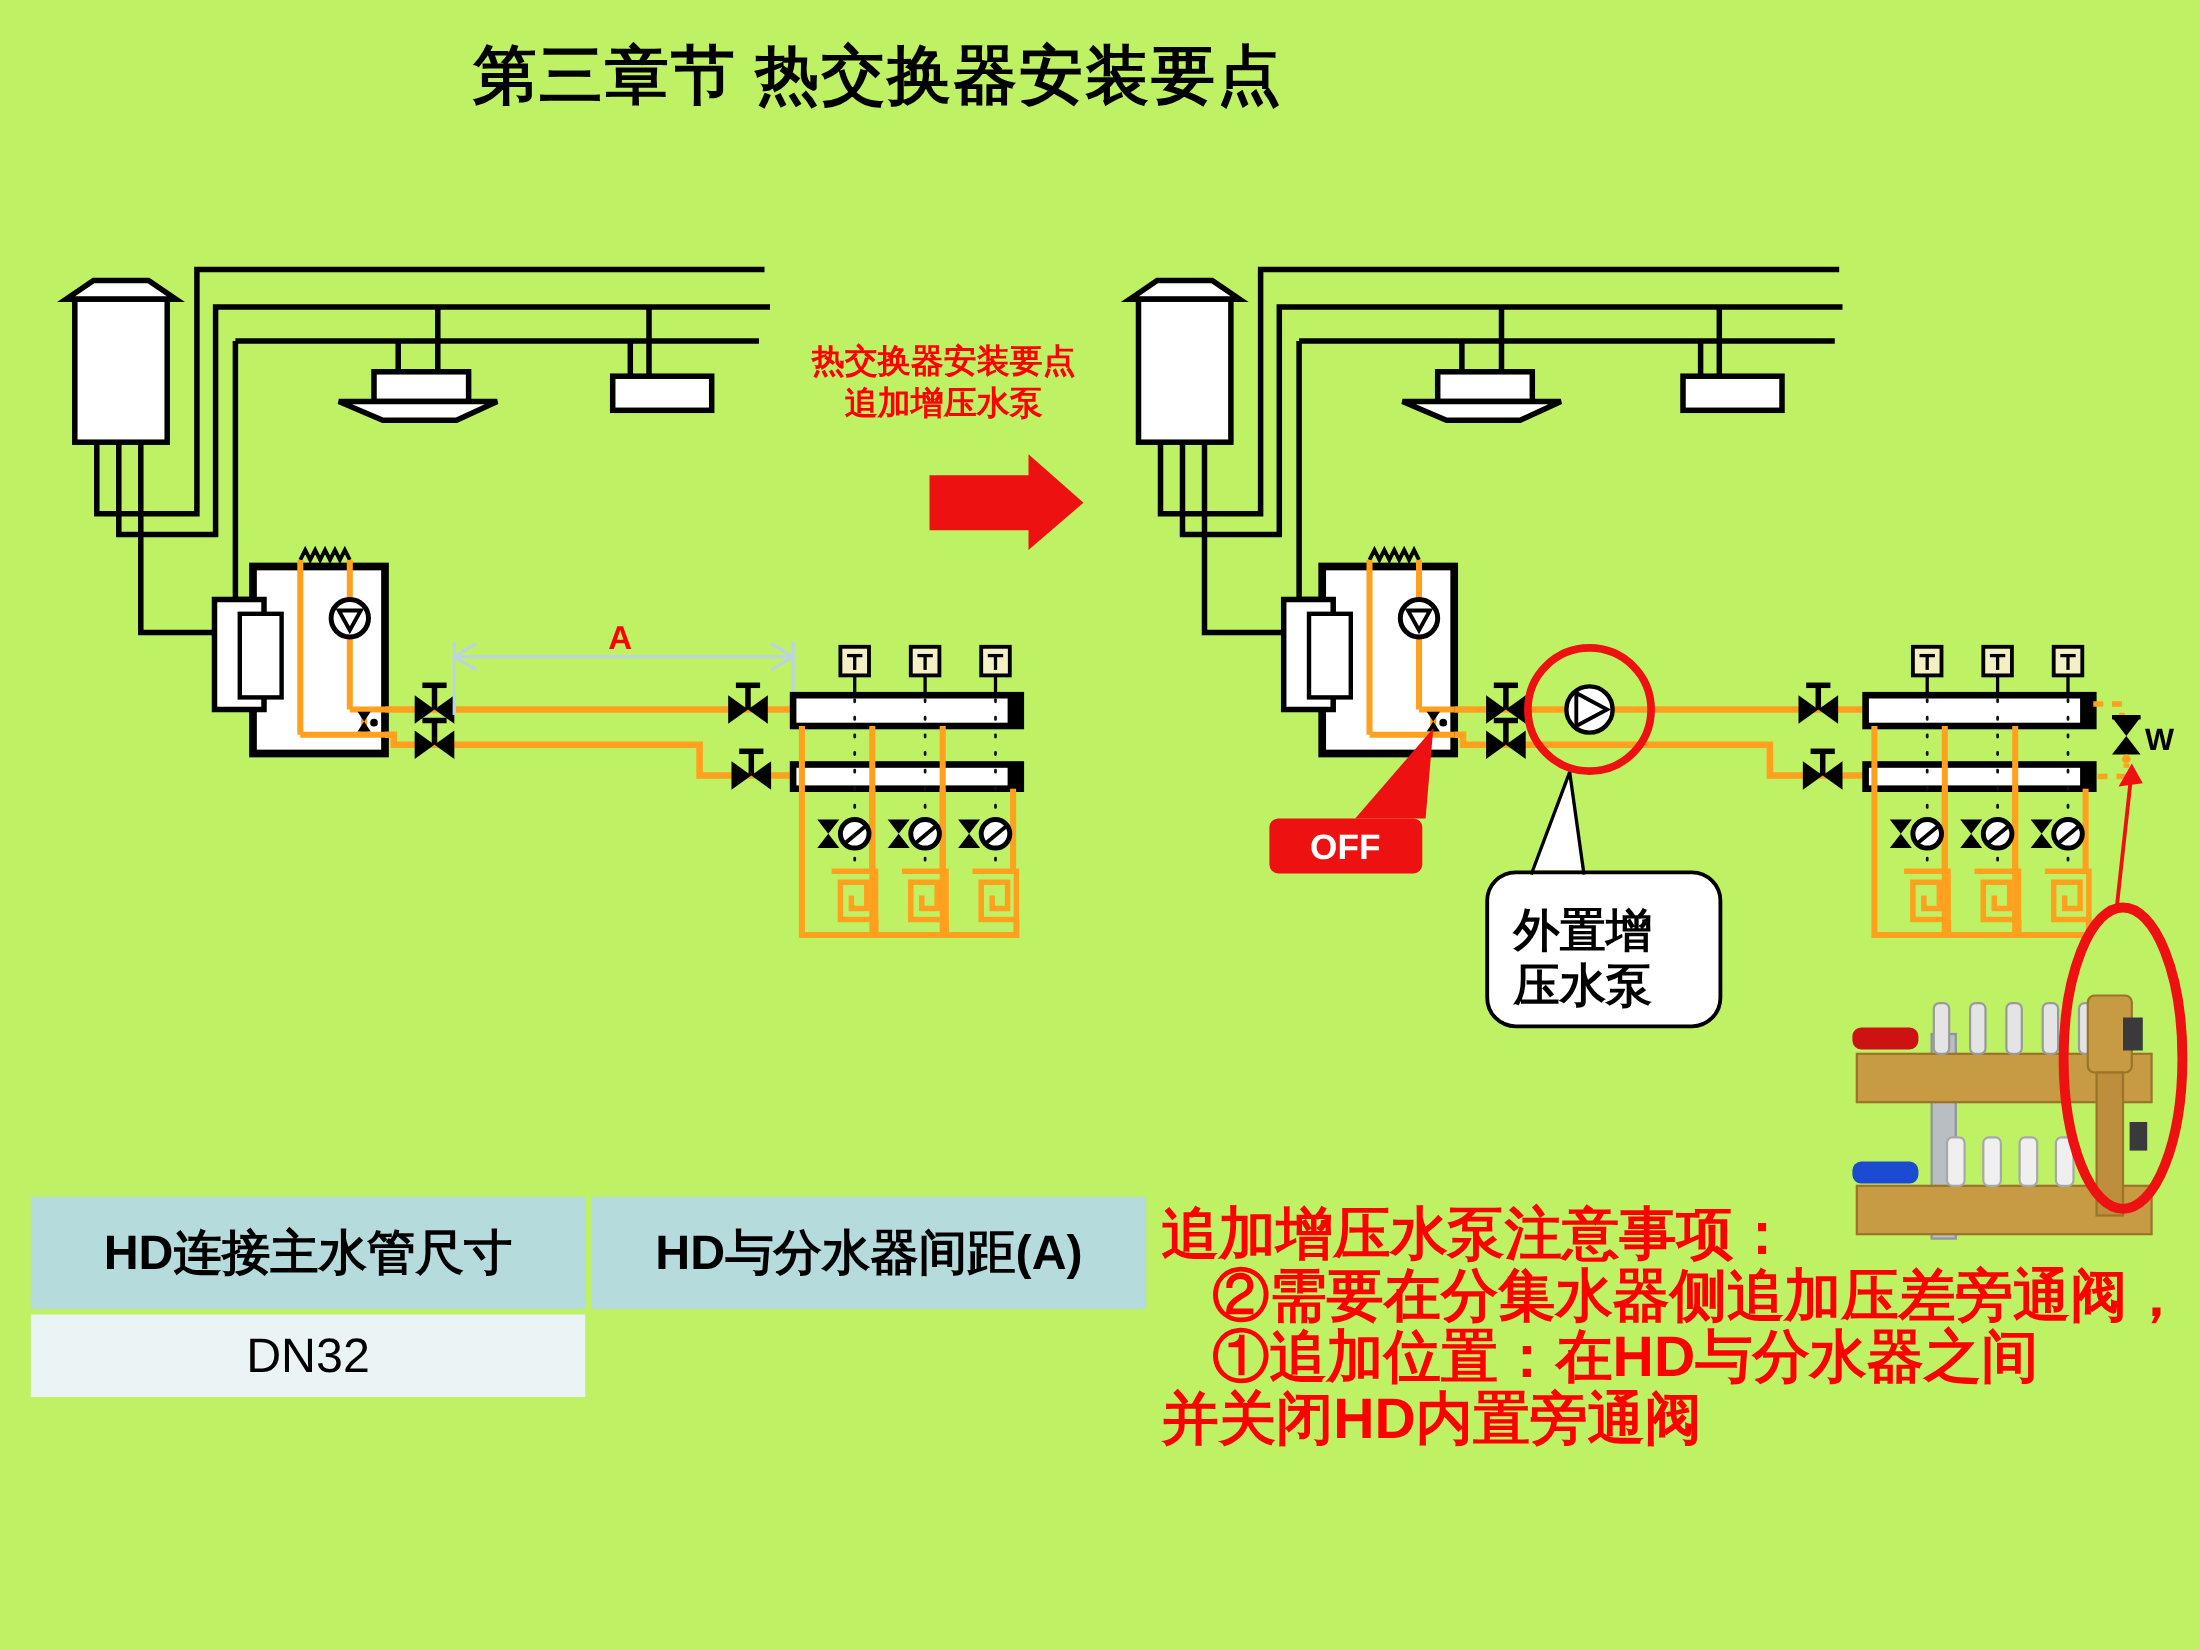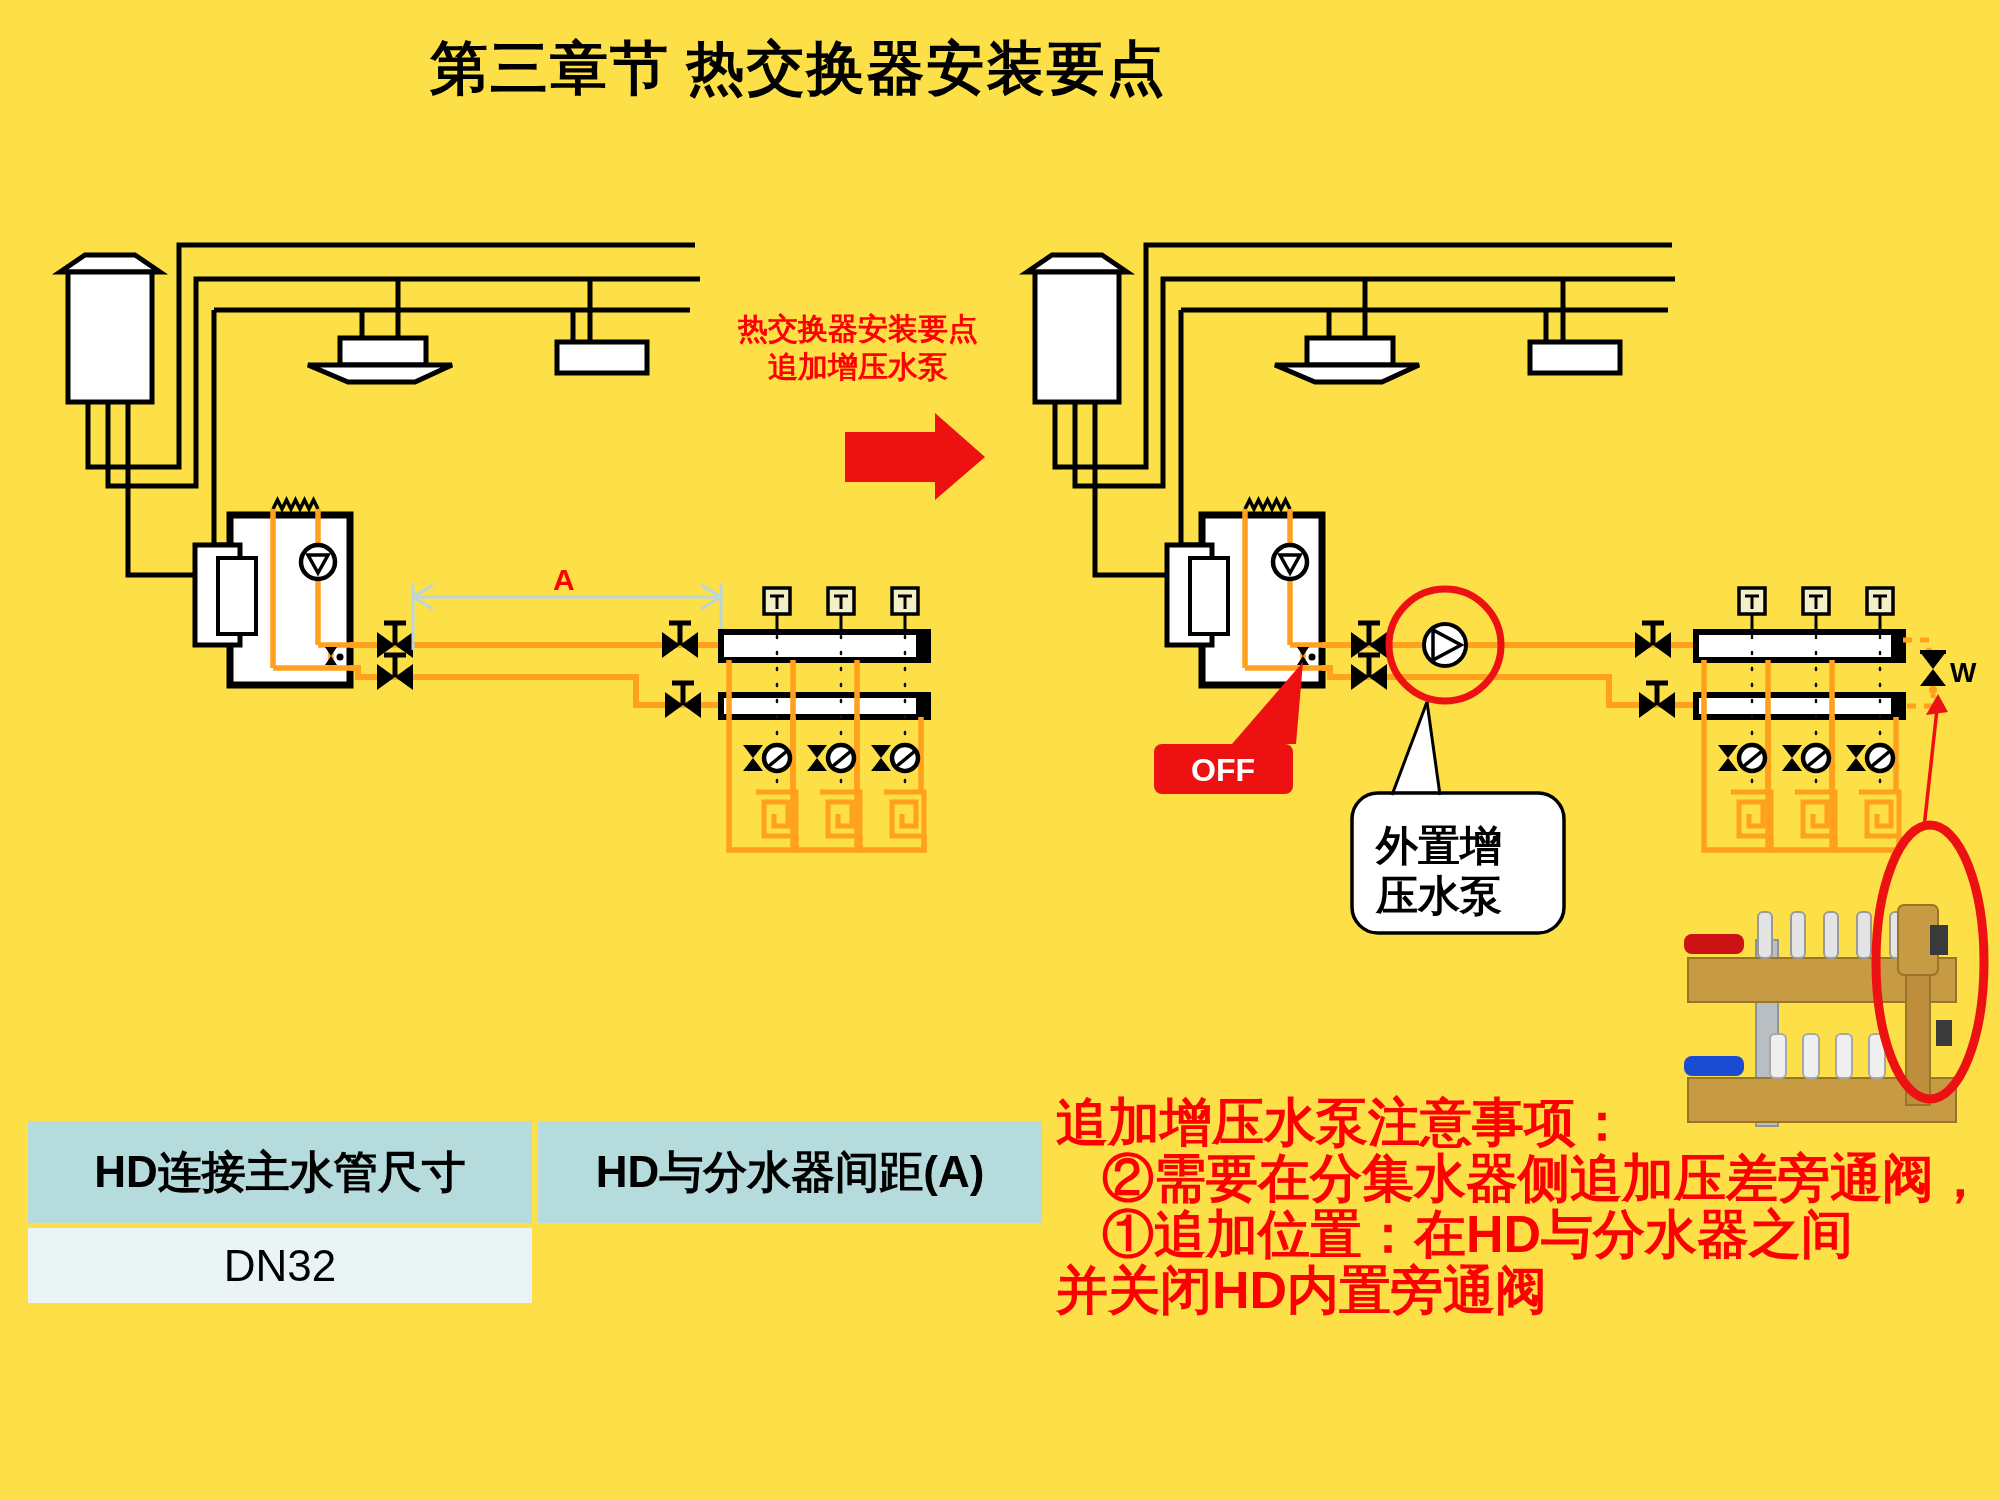--- a/index.html
+++ b/index.html
@@ -1,28 +1,28 @@
 <!DOCTYPE html>
 <html><head>
 <meta charset="utf-8">
 <style>
   html,body{margin:0;padding:0;background:#fff;}
-  #page{position:relative;width:2000px;height:1500px;background:#fde047;overflow:hidden;
+  #page{position:relative;width:2000px;height:1500px;background:#bef264;overflow:hidden;
         font-family:"Liberation Sans",sans-serif;text-decoration:underline;}
   .abs{position:absolute;}
   #main-title{left:430px;top:30px;font-family:"Liberation Serif",serif;
               font-weight:700;font-size:58px;color:#000;letter-spacing:2px;white-space:nowrap;}
   #subtitle{left:74px;top:110px;font-weight:700;font-size:37px;color:#000;white-space:nowrap;}
   #transition-note{left:730px;top:310px;width:256px;text-align:center;color:#ff0000;
                    font-weight:700;font-size:30px;line-height:38px;white-space:nowrap;}
   #notes{left:1056px;top:1094px;color:#ff0000;font-weight:700;font-size:52px;line-height:56px;}
   #notes .indent{padding-left:46px;}
   
   #spec-table{left:28px;top:1088px;display:grid;grid-template-columns:504px 504px;
-              grid-auto-rows:auto;gap:5px 6px;margin-top:33px;}
+              grid-auto-rows:auto;gap:5px 6px;}
   #spec-table .cell{display:flex;align-items:center;justify-content:center;
                     font-size:44px;color:#000;}
   #spec-table .th{background:#b5dbdc;height:102px;font-weight:700;}
   #spec-table .td{background:#eaf4f4;height:75px;font-weight:400;}
   svg text{font-family:"Liberation Sans",sans-serif;}
   .svg-label-red{fill:#ff0000;font-weight:700;}
   .svg-label-black{fill:#000;font-weight:700;}
   .svg-label-white{fill:#fff;font-weight:700;}
 </style>
 </head>

